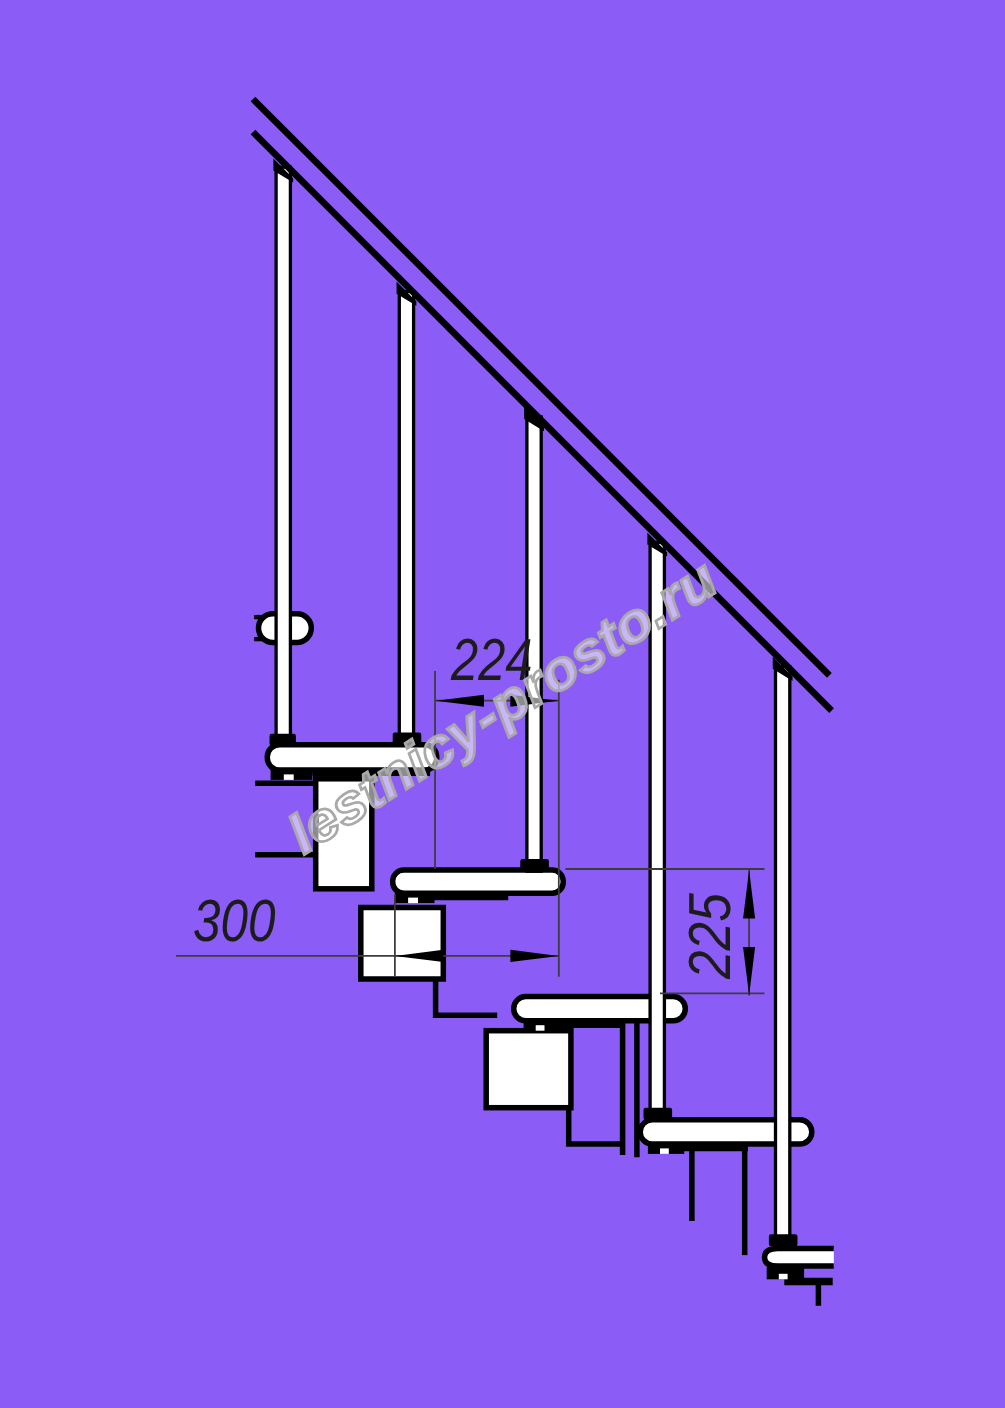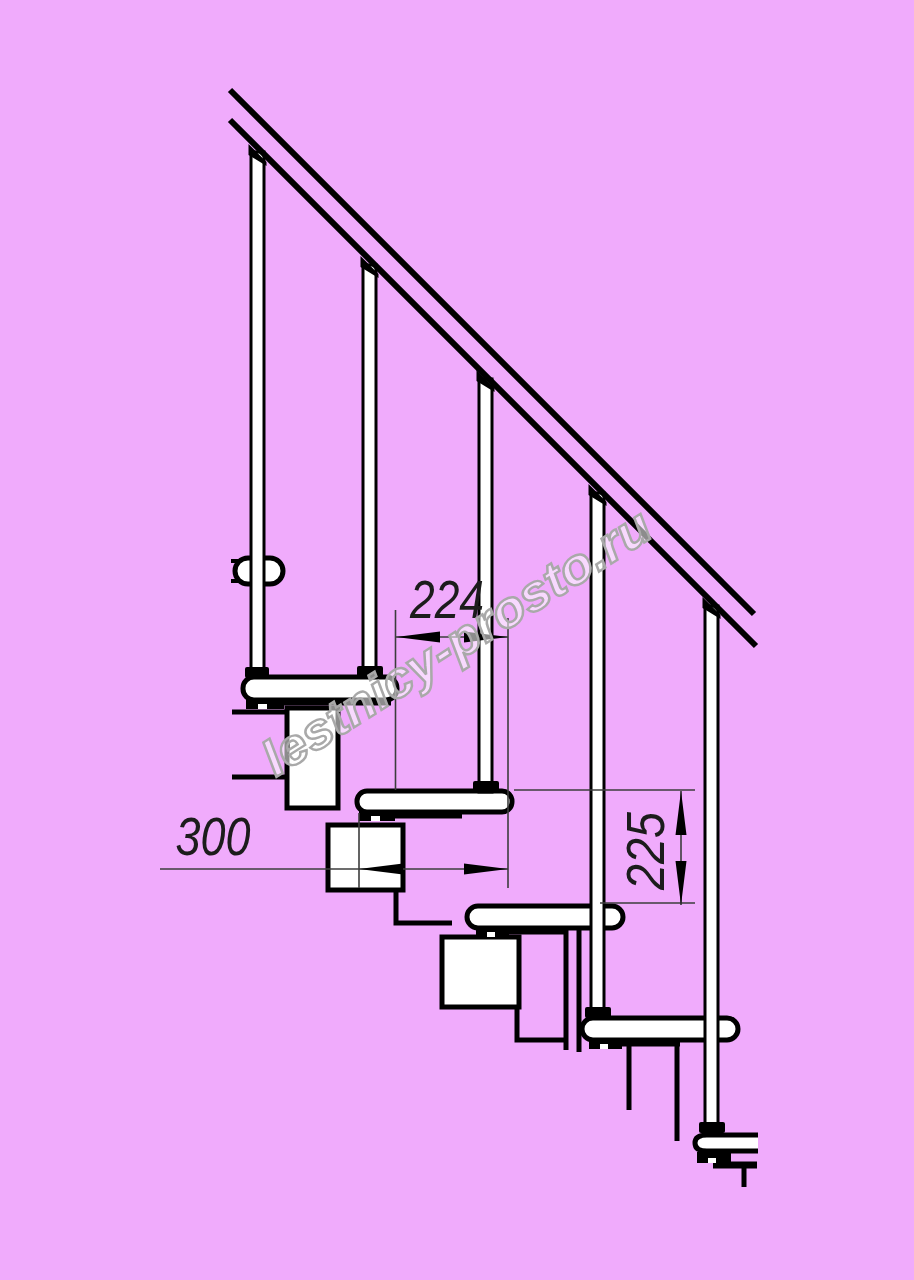--- a/index.html
+++ b/index.html
@@ -1,16 +1,16 @@
 <!DOCTYPE html>
 <html><head>
 <meta charset="utf-8">
 <style>
   html,body{margin:0;padding:0;background:#fff;}
-  .page{position:relative;width:914px;height:1280px;background:#f0abfc;overflow:hidden;
+  .page{position:relative;width:914px;height:1280px;background:#8b5cf6;overflow:hidden;
         font-family:"Liberation Sans",sans-serif;}
   svg{position:absolute;left:0;top:0;}
   .dim-text{font-family:"Liberation Sans",sans-serif;font-style:italic;
             font-size:54px;fill:#1c1c1c;}
   .wm-text{font-family:"Liberation Sans",sans-serif;font-style:italic;font-weight:bold;
            font-size:50px;fill:rgba(255,255,255,0.55);stroke-width:2.4px;
            paint-order:fill stroke;}
 </style>
 </head>
 <body>

